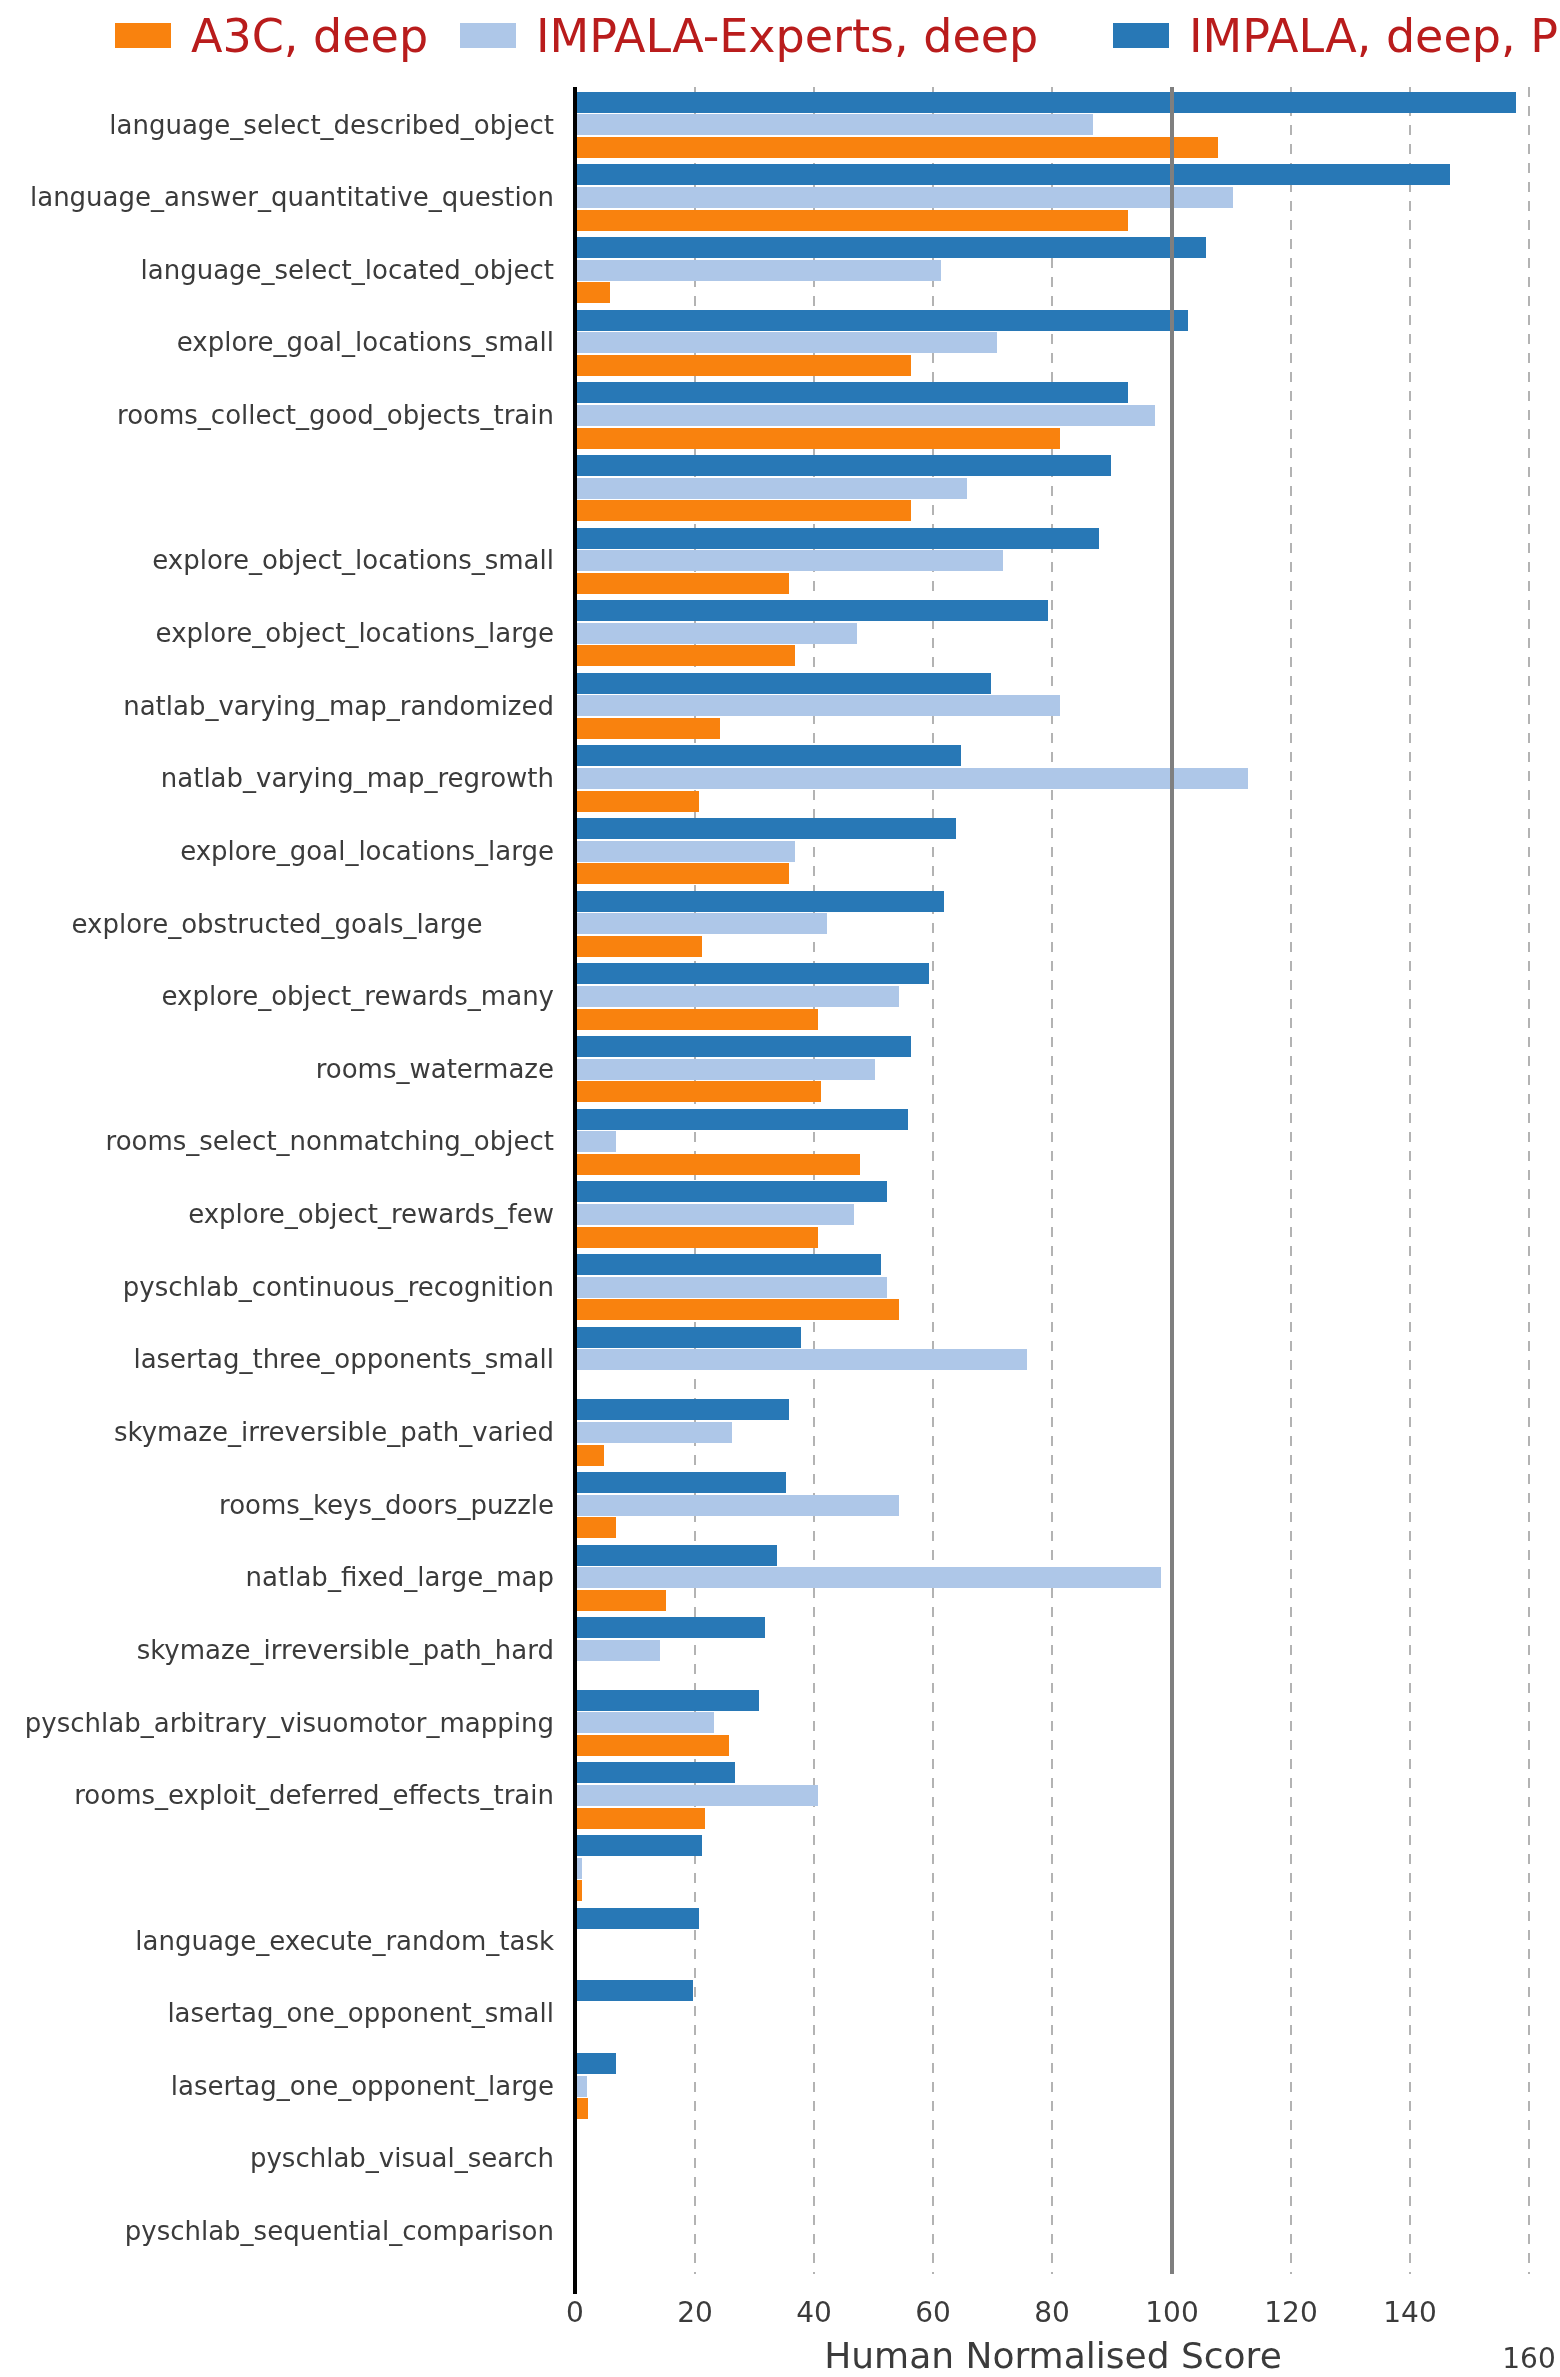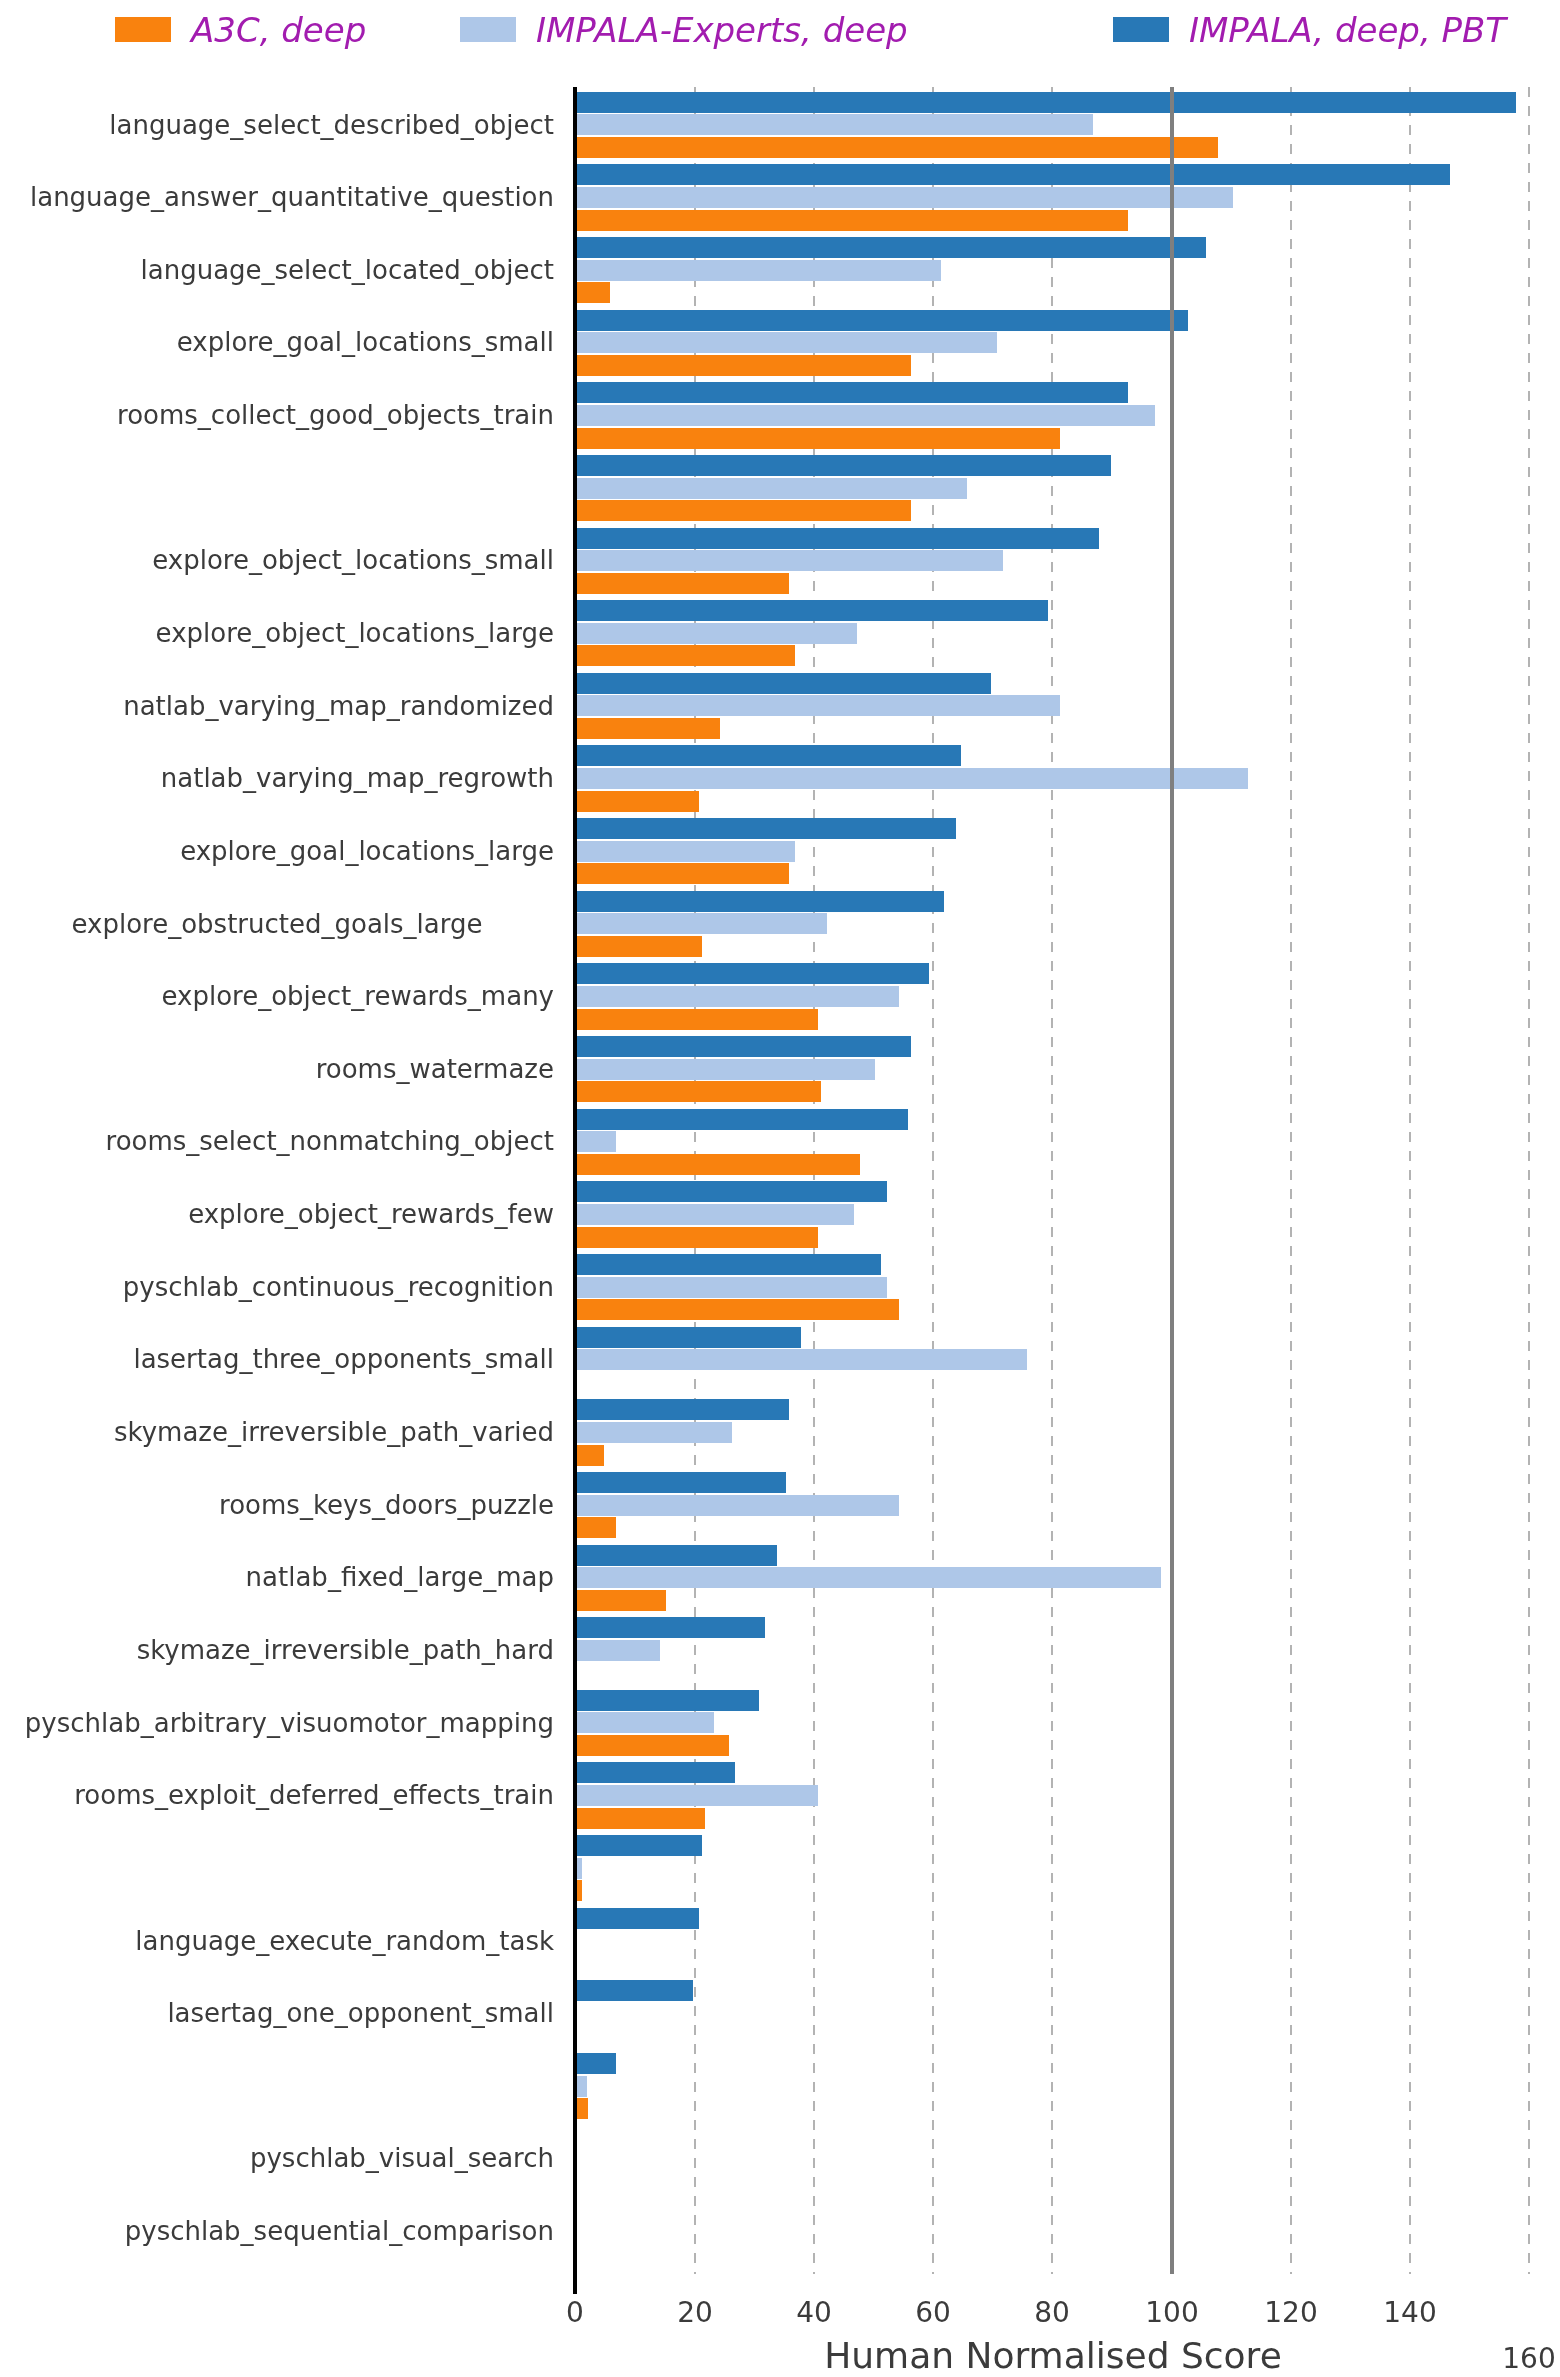--- a/index.html
+++ b/index.html
@@ -9,21 +9,21 @@
     background:#ffffff;
     font-family:"DejaVu Sans", sans-serif;
     overflow:hidden;
   }
   
   .legend-item{position:absolute;top:12.5px;display:flex;align-items:center;gap:20px;}
   .legend-item.li-0{left:115px;}
   .legend-item.li-1{left:460px;}
   .legend-item.li-2{left:1113px;}
   .swatch{width:56px;height:25px;display:inline-block;}
-  .legend-label{font-size:34px;color:#a21caf;line-height:1;white-space:nowrap;font-style:italic;}
+  .legend-label{font-size:46px;color:#b91c1c;line-height:1;white-space:nowrap;}
   
   .plot{position:absolute;left:0;top:87px;width:1407px;height:2187px;text-decoration:underline;}
   .gridline{
     position:absolute;top:0;bottom:0;width:2.3px;z-index:0;
     background:repeating-linear-gradient(to bottom,#b3b3b3 0px,#b3b3b3 10px,transparent 10px,transparent 19px);
   }
   .refline{position:absolute;top:0;bottom:0;width:3.9px;background:#7f7f7f;z-index:3;}
   .spine{position:absolute;left:573px;top:87px;width:3.9px;height:2207px;background:#000000;z-index:4;}
   .bar{position:absolute;height:21px;z-index:2;}
   .cat-label{
@@ -160,20 +160,21 @@
       <div class="bar" style="top: 1675px; left: 577px; width: 158px; height: 21px; background: rgb(40, 120, 182);"></div>
       <div class="bar" style="top: 1698px; left: 577px; width: 241px; height: 21px; background: rgb(174, 199, 232);"></div>
       <div class="bar" style="top: 1721px; left: 577px; width: 128px; height: 21px; background: rgb(249, 130, 14);"></div>
       <div class="bar" style="top: 1748px; left: 577px; width: 125px; height: 21px; background: rgb(40, 120, 182);"></div>
       <div class="bar" style="top: 1771px; left: 577px; width: 4.8px; height: 21px; background: rgb(174, 199, 232);"></div>
       <div class="bar" style="top: 1793px; left: 577px; width: 4.8px; height: 21px; background: rgb(249, 130, 14);"></div>
       <div class="cat-label" style="top: 1838px;">language_execute_random_task</div>
       <div class="bar" style="top: 1821px; left: 577px; width: 122px; height: 21px; background: rgb(40, 120, 182);"></div>
       <div class="cat-label" style="top: 1910px;">lasertag_one_opponent_small</div>
       <div class="bar" style="top: 1893px; left: 577px; width: 116px; height: 21px; background: rgb(40, 120, 182);"></div>
+      <div class="cat-label" style="top: 1983px;">lasertag_one_opponent_large</div>
       <div class="bar" style="top: 1966px; left: 577px; width: 39px; height: 21px; background: rgb(40, 120, 182);"></div>
       <div class="bar" style="top: 1989px; left: 577px; width: 9.5px; height: 21px; background: rgb(174, 199, 232);"></div>
       <div class="bar" style="top: 2011px; left: 577px; width: 10.7px; height: 21px; background: rgb(249, 130, 14);"></div>
       <div class="cat-label" style="top: 2055px;">pyschlab_visual_search</div>
       <div class="cat-label" style="top: 2128px;">pyschlab_sequential_comparison</div>
     </div>
 
   <div class="spine"></div>
 
   <div class="xaxis">

